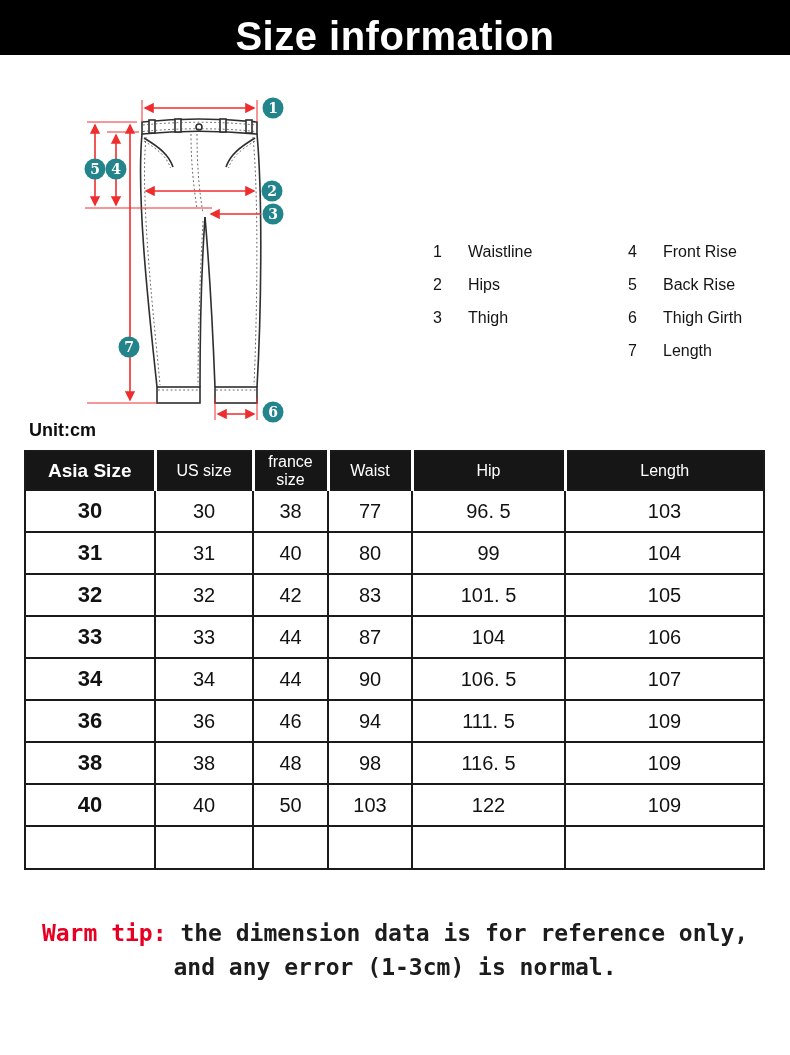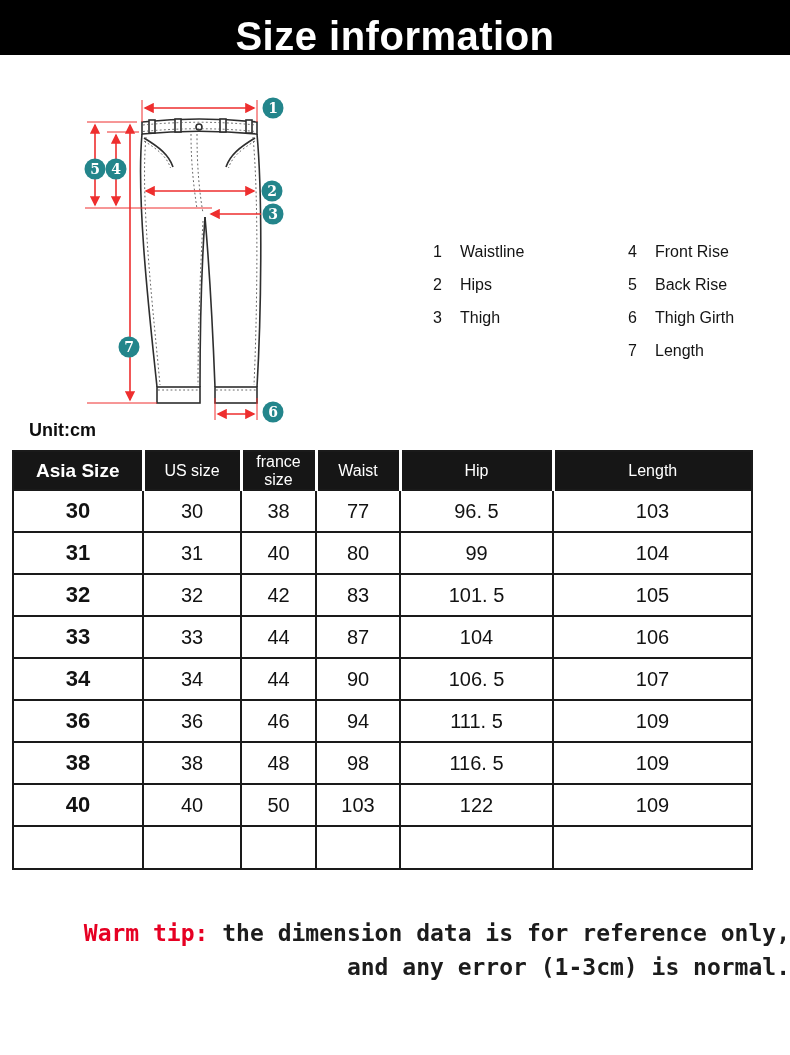--- a/index.html
+++ b/index.html
@@ -14,41 +14,41 @@
   
   .diagram-svg{position:absolute;left:77px;top:85px;}
 
   
   .legend-col{position:absolute;top:243px;margin:0;padding:0;list-style:none;}
   .legend-col-1{left:433px;}
   .legend-col-2{left:628px;}
   .legend-item{height:33px;display:flex;align-items:flex-start;
                font-size:16px;color:#141414;}
   .legend-num{width:14px;flex:0 0 14px;}
-  .legend-label{margin-left:13px;white-space:nowrap;}
+  .legend-label{margin-left:21px;white-space:nowrap;}
 
   
   .unit-label{position:absolute;left:29px;top:420px;font-size:18px;font-weight:bold;color:#0d0d0d;}
 
   
-  .size-table{position:absolute;left:12px;top:450px;width:739px;
+  .size-table{position:absolute;left:24px;top:450px;width:739px;
               border-collapse:collapse;table-layout:fixed;
               border:2px solid #1a1a1a;}
   .size-table th{height:37px;background:#161616;color:#ffffff;font-weight:normal;
                  font-size:16px;text-align:center;vertical-align:middle;
                  border-left:3px solid #ffffff;padding:0;}
   .size-table th:first-child{border-left:none;font-weight:bold;font-size:19px;}
   .size-table th.th-small{font-size:16px;}
   .size-table td{height:40px;border:2px solid #1a1a1a;text-align:center;
                  vertical-align:middle;font-size:20px;color:#121212;padding:0;}
   .size-table tr td:first-child{font-weight:bold;font-size:22px;}
   .size-table tr.empty-row td{height:41px;}
 
   
-  .warm-tip{position:absolute;left:0;top:916px;width:790px;text-align:right;
+  .warm-tip{position:absolute;left:0;top:916px;width:790px;text-align:center;
             font-family:"DejaVu Sans Mono",monospace;font-size:23px;line-height:34px;
             color:#1c1c1c;font-weight:bold;}
   .warm-tip .tip-prefix{color:#e60023;}
 </style>
 </head>
 <body>
 
 <div class="page">
 
   <div class="title-bar">

